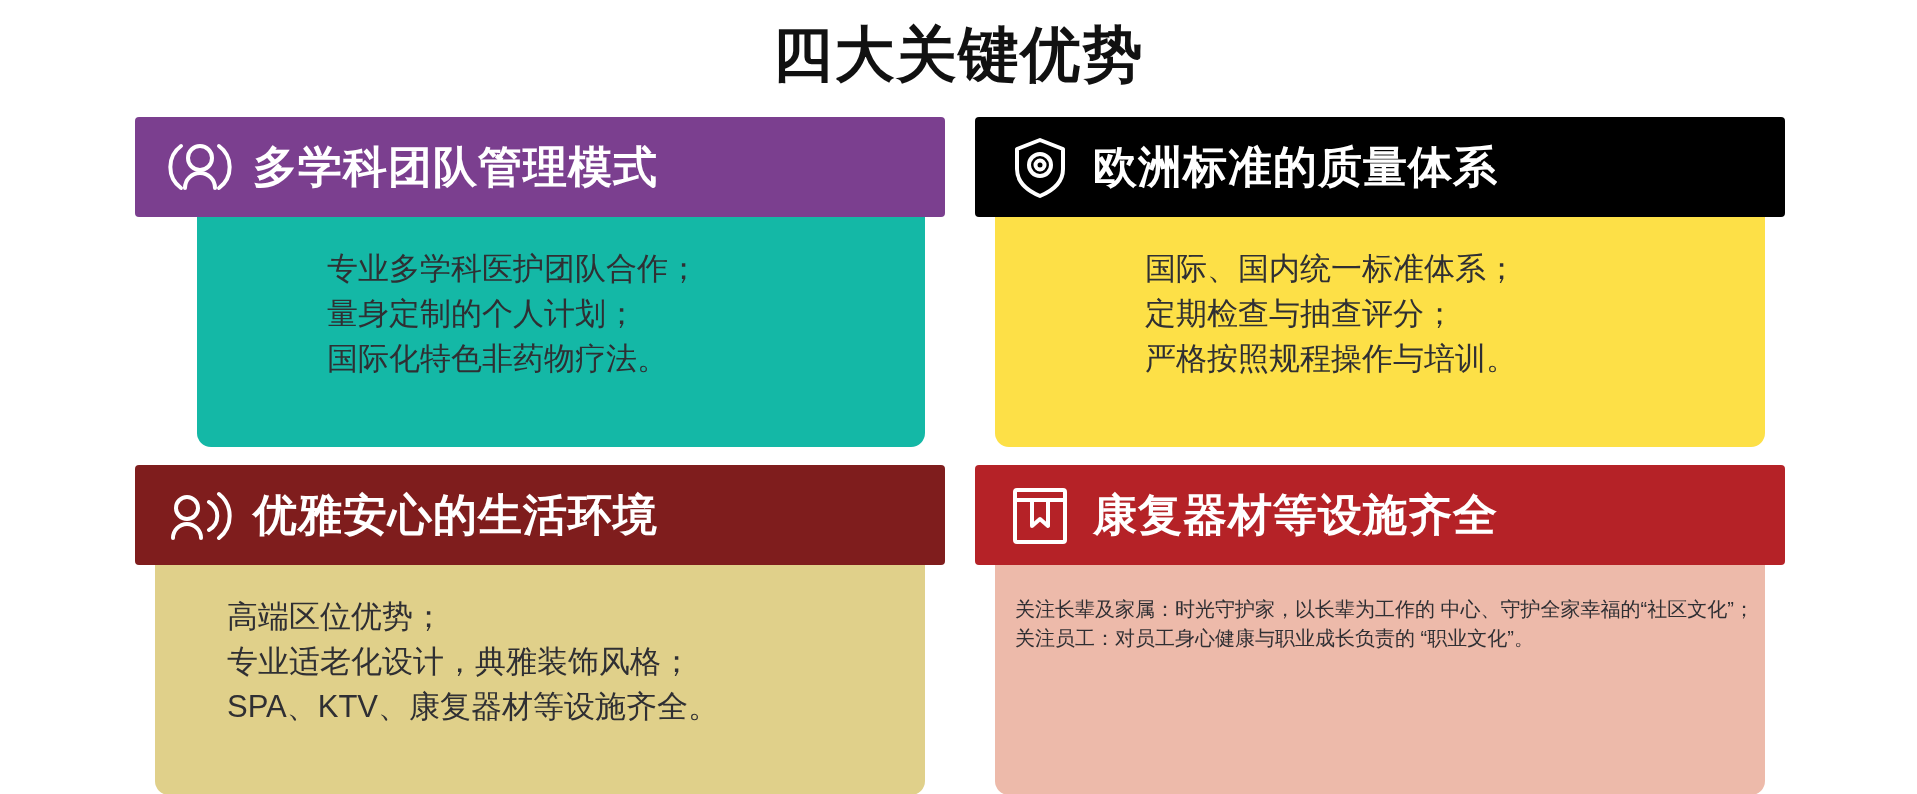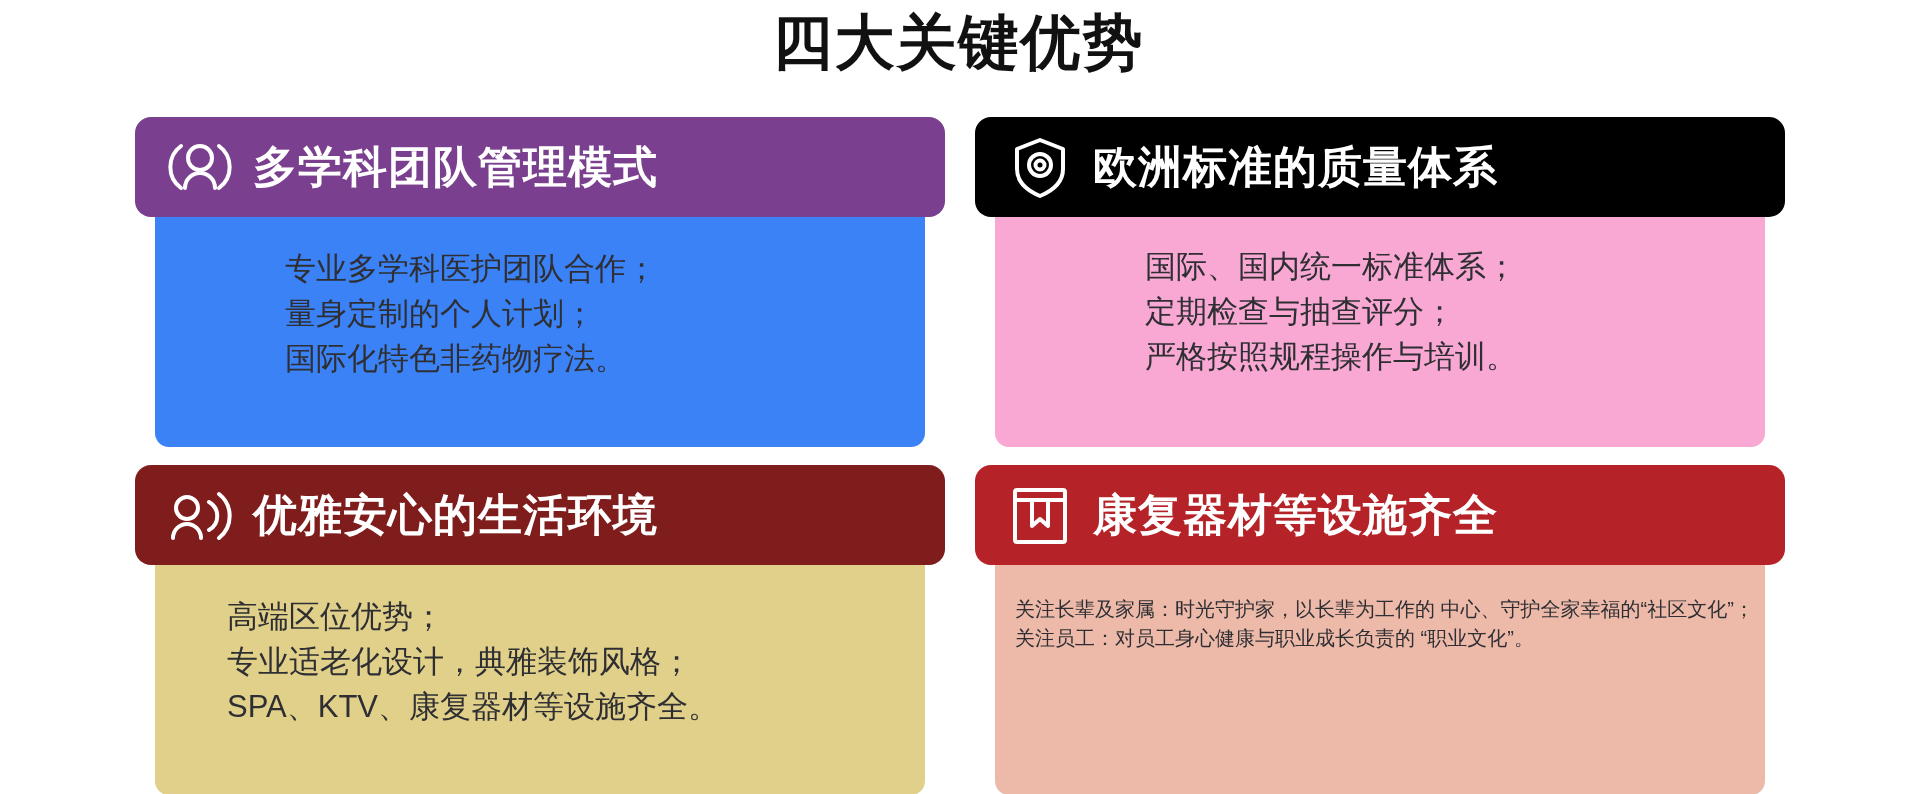--- a/index.html
+++ b/index.html
@@ -5,21 +5,21 @@
   html,body{margin:0;padding:0;}
   body{
     width:1917px;height:794px;
     background:#ffffff;
     font-family:"Liberation Sans","DejaVu Sans",sans-serif;
     overflow:hidden;
   }
   .page{position:relative;width:1917px;height:794px;}
 
   .title{
-    position:absolute;top:8px;left:0;width:1917px;
+    position:absolute;top:20px;left:0;width:1917px;
     text-align:center;
     font-size:60px;
     font-weight:bold;
     letter-spacing:2px;
     color:#111111;
     line-height:1.15;
   }
 
   .grid{
     position:absolute;
@@ -30,21 +30,21 @@
     grid-template-rows:330px 330px;
     column-gap:30px;
     row-gap:18px;
   }
 
   .card{position:relative;}
 
   .card-header{
     position:relative;
     height:100px;
-    border-radius:16px;
+    border-radius:4px;
     display:flex;
     align-items:center;
     padding-left:30px;
     box-sizing:border-box;
     z-index:2;
   }
   .card-icon{
     width:70px;height:70px;
     flex:0 0 70px;
     display:flex;align-items:center;justify-content:center;
@@ -76,24 +76,24 @@
     font-size:31px;
     line-height:1.45;
     color:#2f2f33;
     white-space:pre;
   }
   .body-inner.center{ text-align:left; padding-left:130px; }
   .body-inner.wide{ text-align:left; padding-left:20px; white-space:normal; }
 
   
   .c1 .card-header{background:#7b3f8f;}
-  .c1 .card-body{background:#3b82f6;}
+  .c1 .card-body{background:#14b8a6;margin-left:42px;}
   
   .c2 .card-header{background:#000000;}
-  .c2 .card-body{background:#f9a8d4;font-family:Liberation Mono, monospace;}
+  .c2 .card-body{background:#fde047;}
   
   .c3 .card-header{background:#7f1d1d;}
   .c3 .card-body{background:#e0d08a;}
   
   .c4 .card-header{background:#b52227;}
   .c4 .card-body{background:#edbaaa;}
 
   .c2 .body-inner{padding-left:150px;}
   .c3 .body-inner{padding-left:72px;}
   .c4 .body-inner{padding-left:20px;font-size:20px;}

